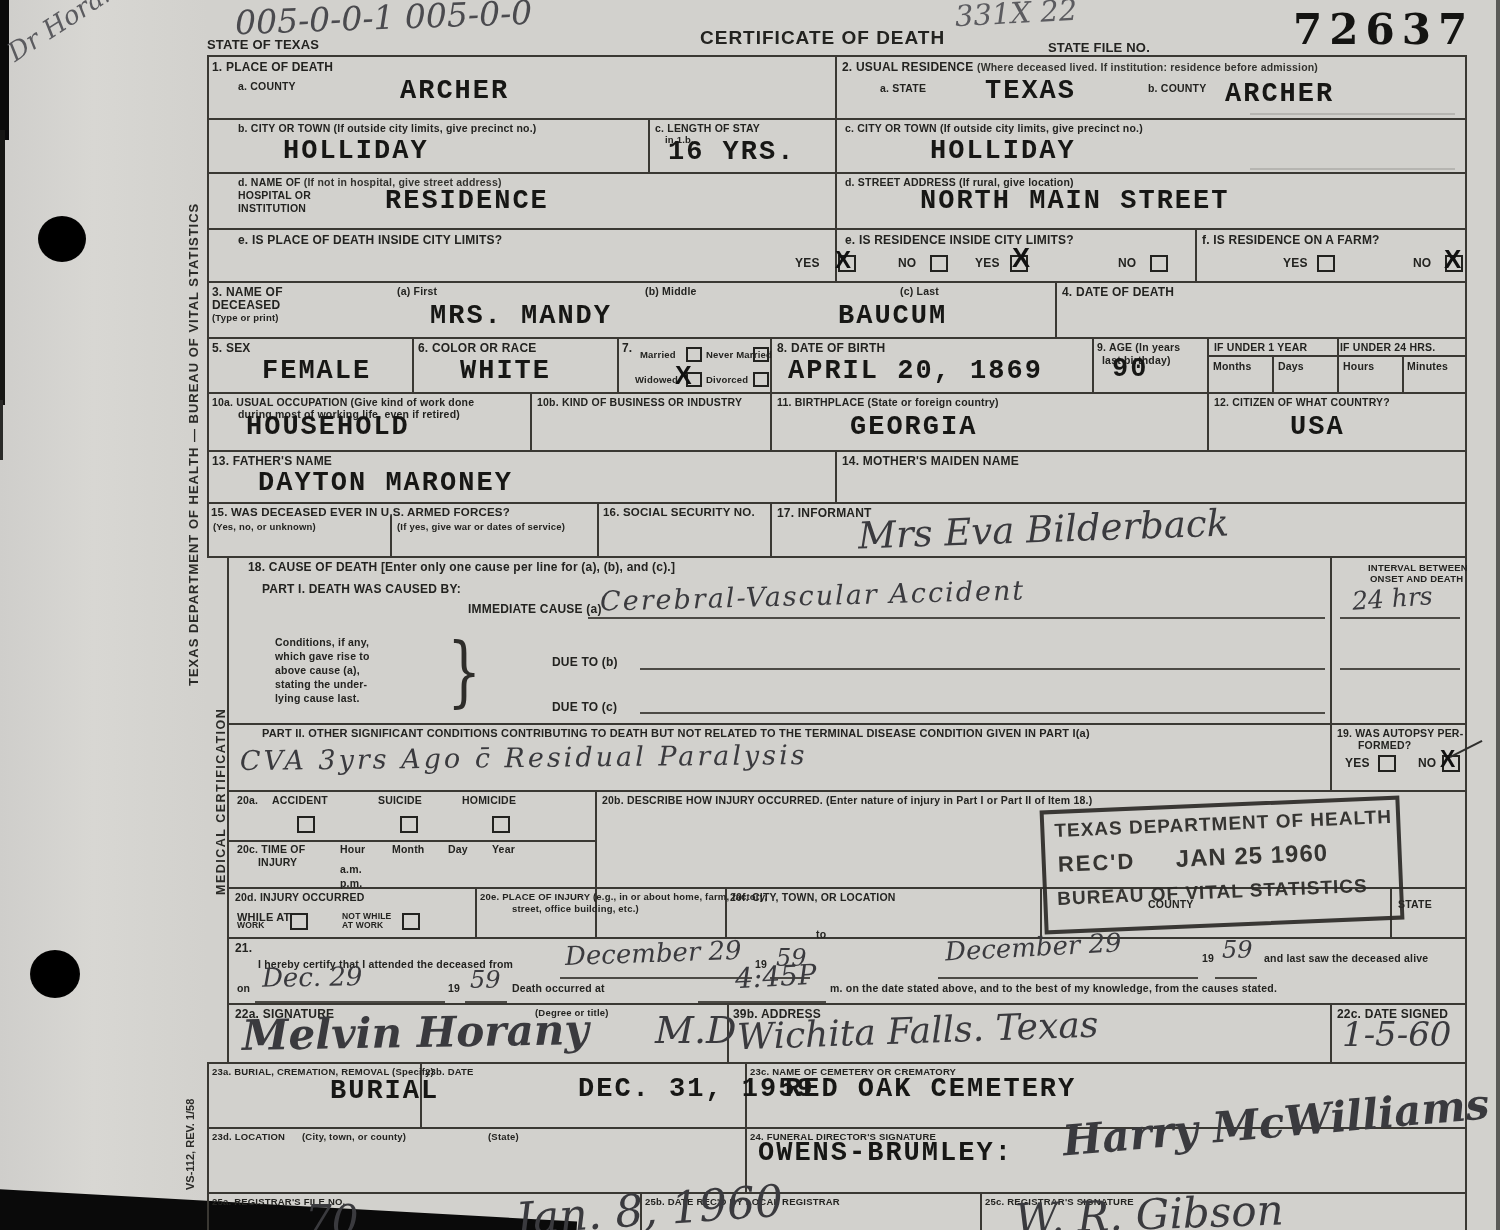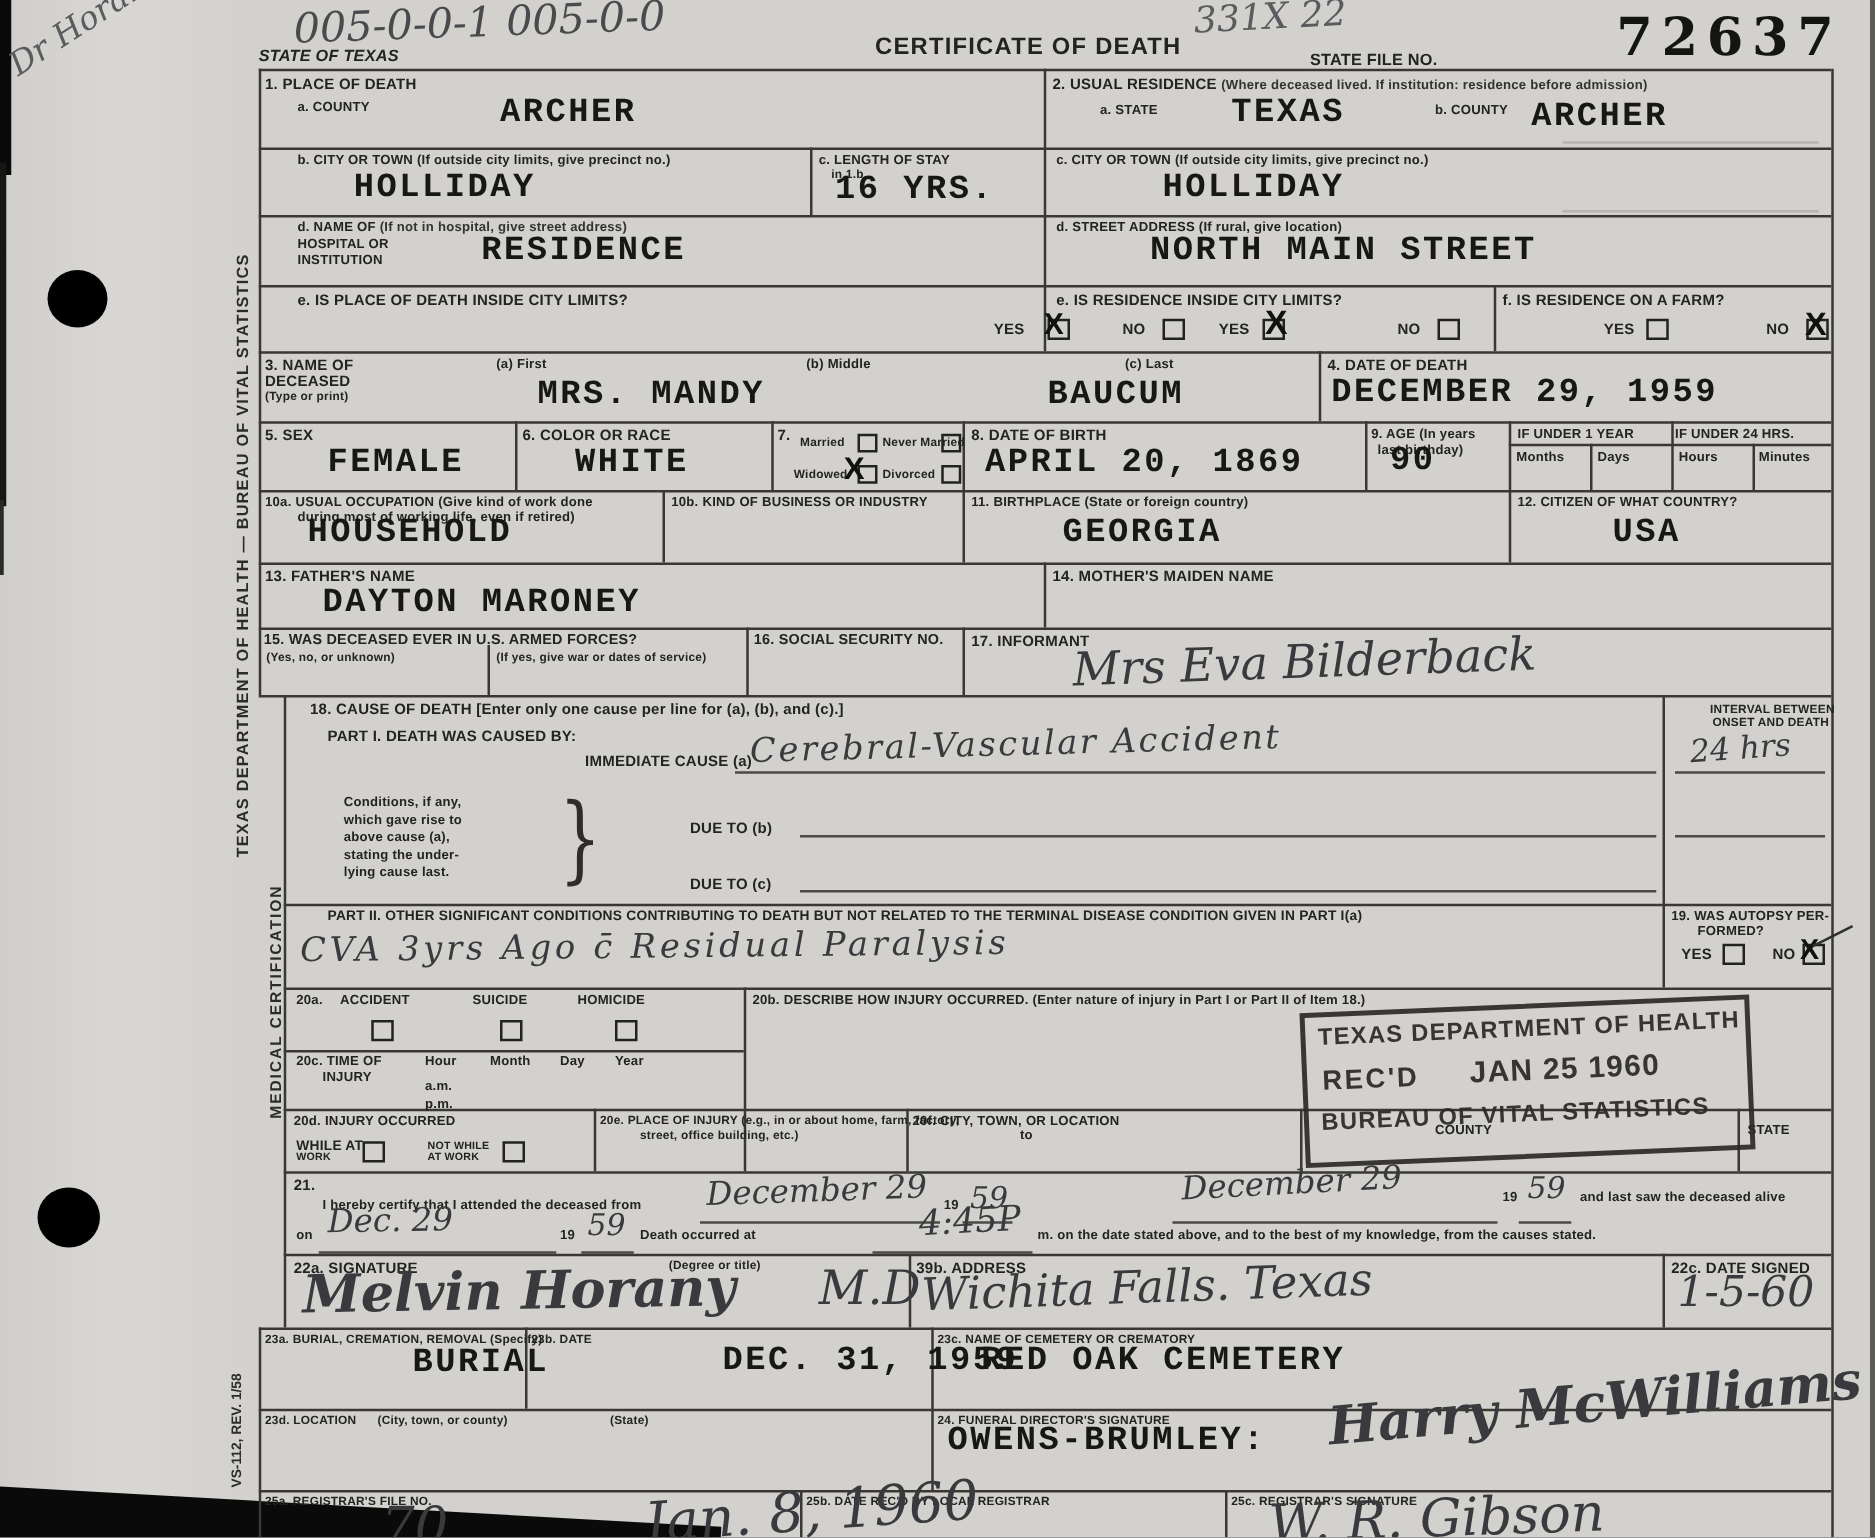--- a/index.html
+++ b/index.html
@@ -44,21 +44,21 @@
   <div class="artifact" style="left:0;top:400px;width:3px;height:60px;background:#2a2a28;"></div>
   <div class="artifact" style="left:-22px;top:1188px;width:600px;height:95px;transform:rotate(3.2deg);transform-origin:0 0;"></div>
   <div class="artifact" style="left:1496px;top:0;width:4px;height:1230px;background:#3c3c3a;opacity:.8;"></div>
   <div class="hole" style="left:38px;top:216px;width:48px;height:46px;"></div>
   <div class="hole" style="left:30px;top:950px;width:50px;height:48px;"></div>
 
   <div class="hand pencil" style="left:2px;top:42px;font-size:26px;transform:rotate(-33deg);transform-origin:0 0;">Dr Horany</div>
   <div class="hand" style="left:235px;top:-2px;font-size:33px;color:#4a4a4e;transform:rotate(-2deg);">005-0-0-1   005-0-0</div>
   <div class="hand pencil" style="left:955px;top:-4px;font-size:29px;transform:rotate(-3deg);">331X  22</div>
 
-  <div class="lbl" style="left:207px;top:37px;font-size:13px;font-style:italic;">STATE OF TEXAS</div>
+  <div class="lbl" style="left:207px;top:37px;font-size:13px;">STATE OF TEXAS</div>
   <div class="lbl" style="left:700px;top:27px;font-size:19px;letter-spacing:1px;">CERTIFICATE OF DEATH</div>
   <div class="lbl" style="left:1048px;top:40px;font-size:13px;">STATE FILE NO.</div>
   <div class="serifnum" style="left:1293px;top:5px;font-size:42px;letter-spacing:7px;">72637</div>
 
   <div class="vert" style="left:186px;top:218px;width:468px;font-size:13px;letter-spacing:1px;transform:rotate(-90deg) translateX(-468px);">TEXAS DEPARTMENT OF HEALTH — BUREAU OF VITAL STATISTICS</div>
   <div class="vert" style="left:214px;top:700px;width:195px;font-size:12.5px;letter-spacing:1.5px;transform:rotate(-90deg) translateX(-195px);">MEDICAL CERTIFICATION</div>
   <div class="vert" style="left:184px;top:1058px;width:132px;font-size:11px;transform:rotate(-90deg) translateX(-132px);">VS-112, REV. 1/58</div>
 
   <div class="hl" style="left:207px;top:55px;width:1258px;"></div>
   <div class="hl" style="left:207px;top:118px;width:1258px;"></div>
@@ -165,21 +165,20 @@
 
   <div class="lbl" style="left:212px;top:285px;">3. NAME OF</div>
   <div class="lbl" style="left:212px;top:298px;">DECEASED</div>
   <div class="lbl xs" style="left:212px;top:312px;">(Type or print)</div>
   <div class="lbl sm" style="left:397px;top:285px;">(a) First</div>
   <div class="lbl sm" style="left:645px;top:285px;">(b) Middle</div>
   <div class="lbl sm" style="left:900px;top:285px;">(c) Last</div>
   <div class="typed" style="left:430px;top:301px;">MRS. MANDY</div>
   <div class="typed" style="left:838px;top:301px;">BAUCUM</div>
   <div class="lbl" style="left:1062px;top:285px;">4. DATE OF DEATH</div>
-  <div class="typed" style="left:1065px;top:300px;">DECEMBER 29, 1959</div>
 
   <div class="lbl" style="left:212px;top:341px;">5. SEX</div>
   <div class="typed" style="left:262px;top:356px;">FEMALE</div>
   <div class="lbl" style="left:418px;top:341px;">6. COLOR OR RACE</div>
   <div class="typed" style="left:460px;top:356px;">WHITE</div>
   <div class="lbl" style="left:622px;top:341px;">7.</div>
   <div class="lbl xs" style="left:640px;top:349px;">Married</div>
   <div class="cb" style="left:686px;top:347px;width:12px;height:11px;"></div>
   <div class="lbl xs" style="left:706px;top:349px;">Never Married</div>
   <div class="cb" style="left:753px;top:347px;width:12px;height:11px;"></div>
@@ -290,21 +289,21 @@
     <div class="s3">BUREAU OF VITAL STATISTICS</div>
   </div>
 
   <div class="lbl" style="left:235px;top:941px;">21.</div>
   <div class="lbl sm" style="left:258px;top:958px;">I hereby certify that I attended the deceased from</div>
   <div class="hand" style="left:565px;top:938px;font-size:26px;transform:rotate(-2deg);">December 29</div>
   <div class="wl" style="left:560px;top:977px;width:192px;"></div>
   <div class="lbl sm" style="left:755px;top:958px;">19</div>
   <div class="hand" style="left:776px;top:944px;font-size:24px;">59</div>
   <div class="wl" style="left:770px;top:977px;width:40px;"></div>
-  <div class="lbl sm" style="left:816px;top:902px;">to</div>
+  <div class="lbl sm" style="left:816px;top:928px;">to</div>
   <div class="hand" style="left:945px;top:932px;font-size:26px;transform:rotate(-3deg);">December 29</div>
   <div class="wl" style="left:938px;top:977px;width:260px;"></div>
   <div class="lbl sm" style="left:1202px;top:952px;">19</div>
   <div class="hand" style="left:1222px;top:936px;font-size:24px;">59</div>
   <div class="wl" style="left:1215px;top:977px;width:42px;"></div>
   <div class="lbl sm" style="left:1264px;top:952px;">and last saw the deceased alive</div>
   <div class="lbl sm" style="left:237px;top:982px;">on</div>
   <div class="hand" style="left:262px;top:962px;font-size:26px;transform:rotate(-1deg);">Dec. 29</div>
   <div class="wl" style="left:255px;top:1001px;width:190px;"></div>
   <div class="lbl sm" style="left:448px;top:982px;">19</div>

